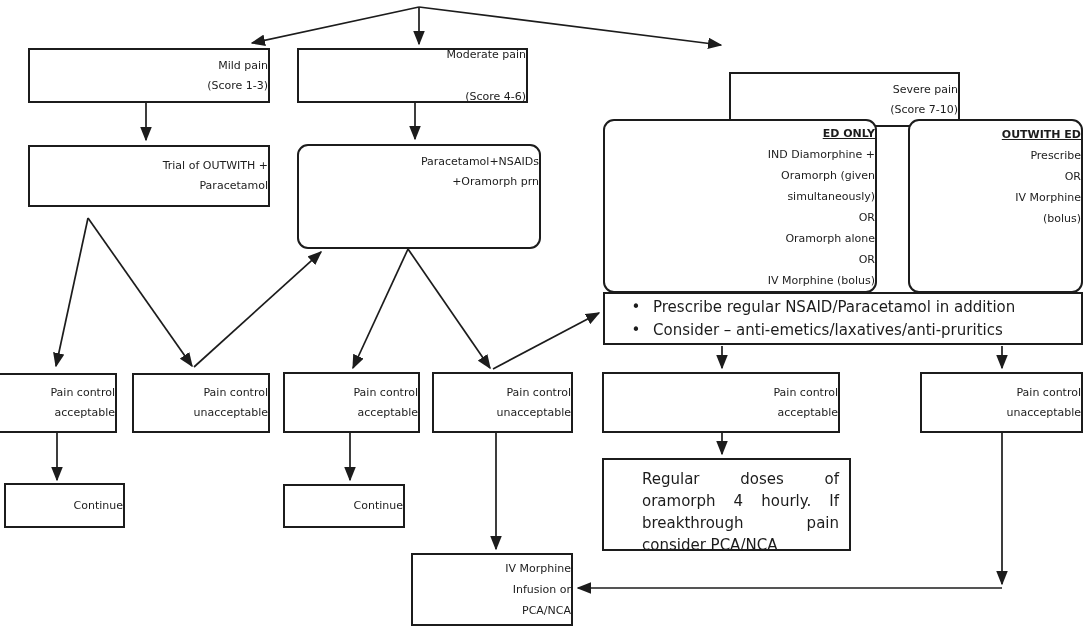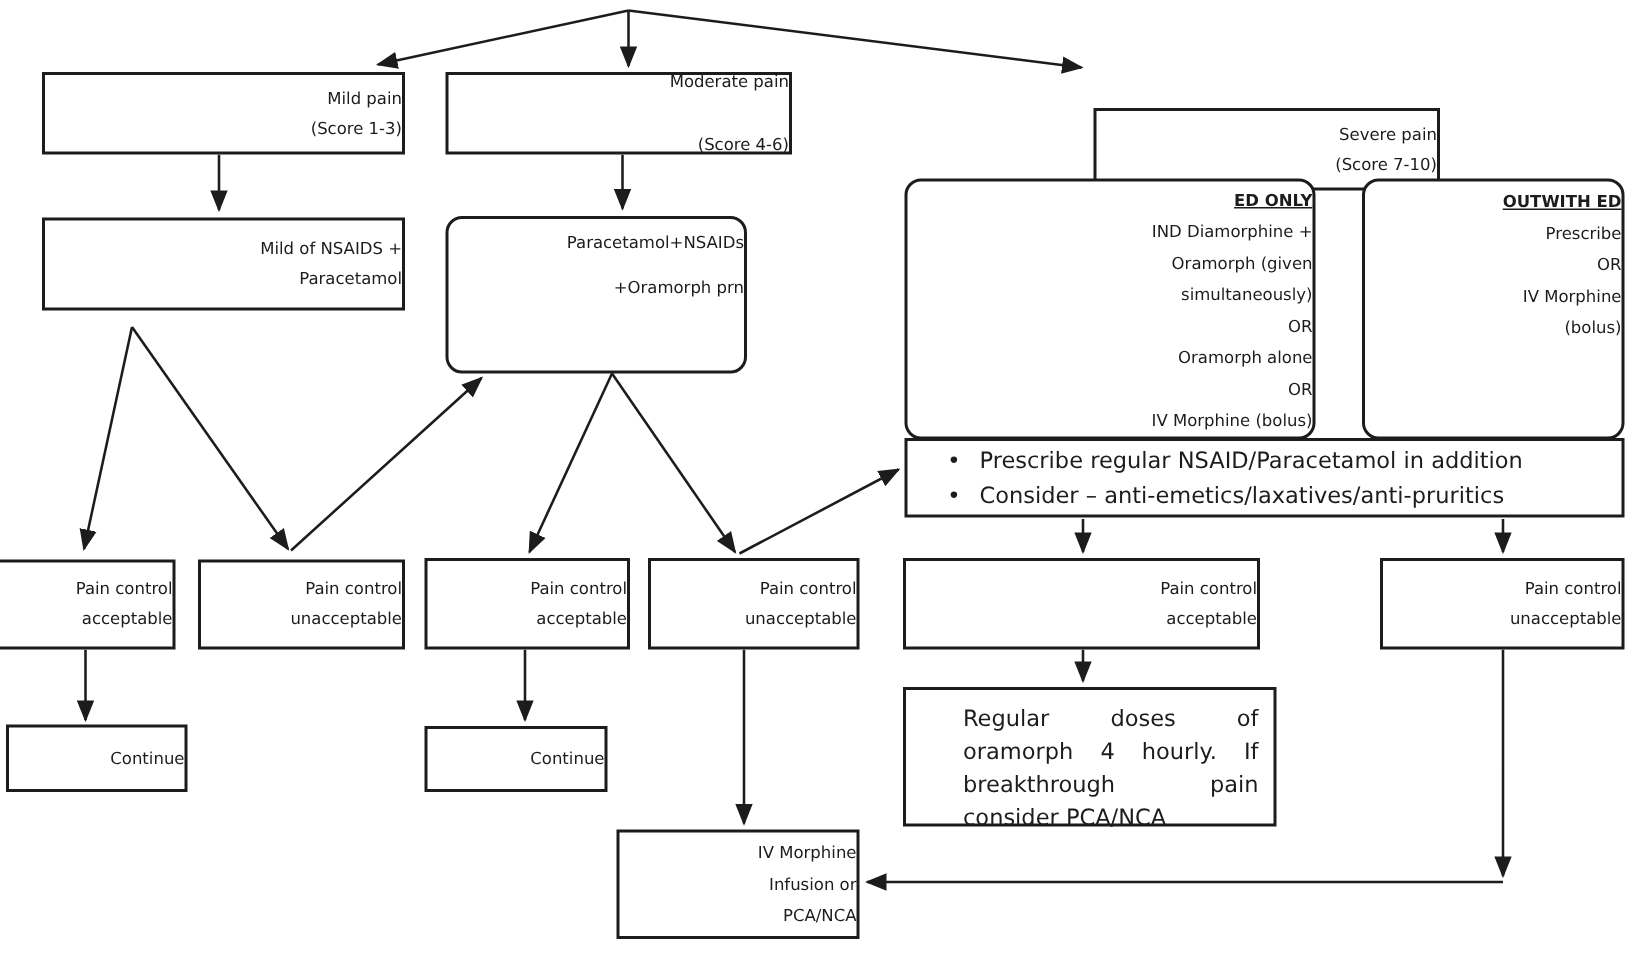--- a/index.html
+++ b/index.html
@@ -87,24 +87,24 @@
   <div class="node" style="left:297px;top:48px;width:231px;height:55px;gap:22px;">
     <span class="ln">Moderate pain</span>
     <span class="ln">(Score 4-6)</span>
   </div>
   <div class="node" style="left:729px;top:48px;width:231px;height:55px;margin-top:24px;">
     <span class="ln">Severe pain</span>
     <span class="ln">(Score 7-10)</span>
   </div>
 
   <div class="node" style="left:28px;top:145px;width:242px;height:62px;">
-    <span class="ln">Mild of NSAIDS +</span>
+    <span class="ln">Trial of OUTWITH +</span>
     <span class="ln">Paracetamol</span>
   </div>
-  <div class="node top-align" style="left:297px;top:144px;width:201px;height:105px;padding-top:6px;gap:10px;">
+  <div class="node top-align" style="left:297px;top:144px;width:244px;height:105px;padding-top:6px;">
     <span class="ln">Paracetamol+NSAIDs</span>
     <span class="ln">+Oramorph prn</span>
   </div>
 
   <div class="node top-align tall-lines ed-box" style="left:603px;top:119px;width:274px;height:174px;">
     <span class="ln hdr">ED ONLY</span>
     <span class="ln">IND Diamorphine +</span>
     <span class="ln">Oramorph (given</span>
     <span class="ln">simultaneously)</span>
     <span class="ln">OR</span>

